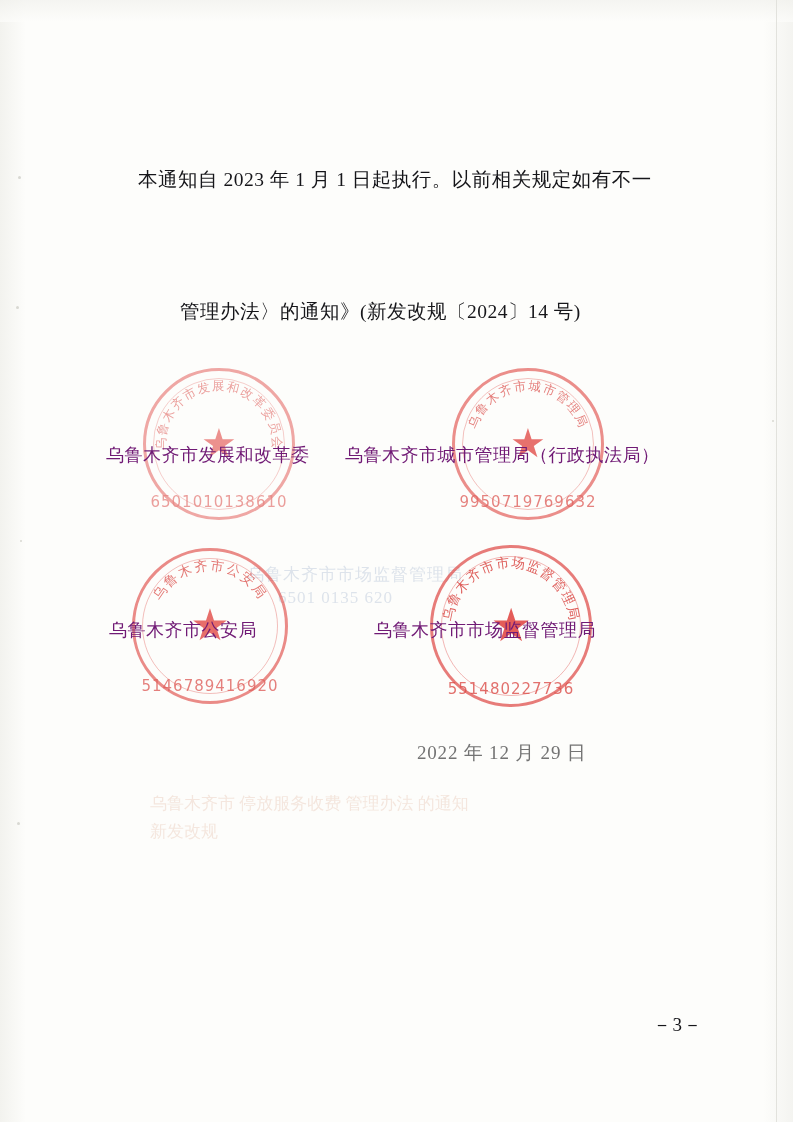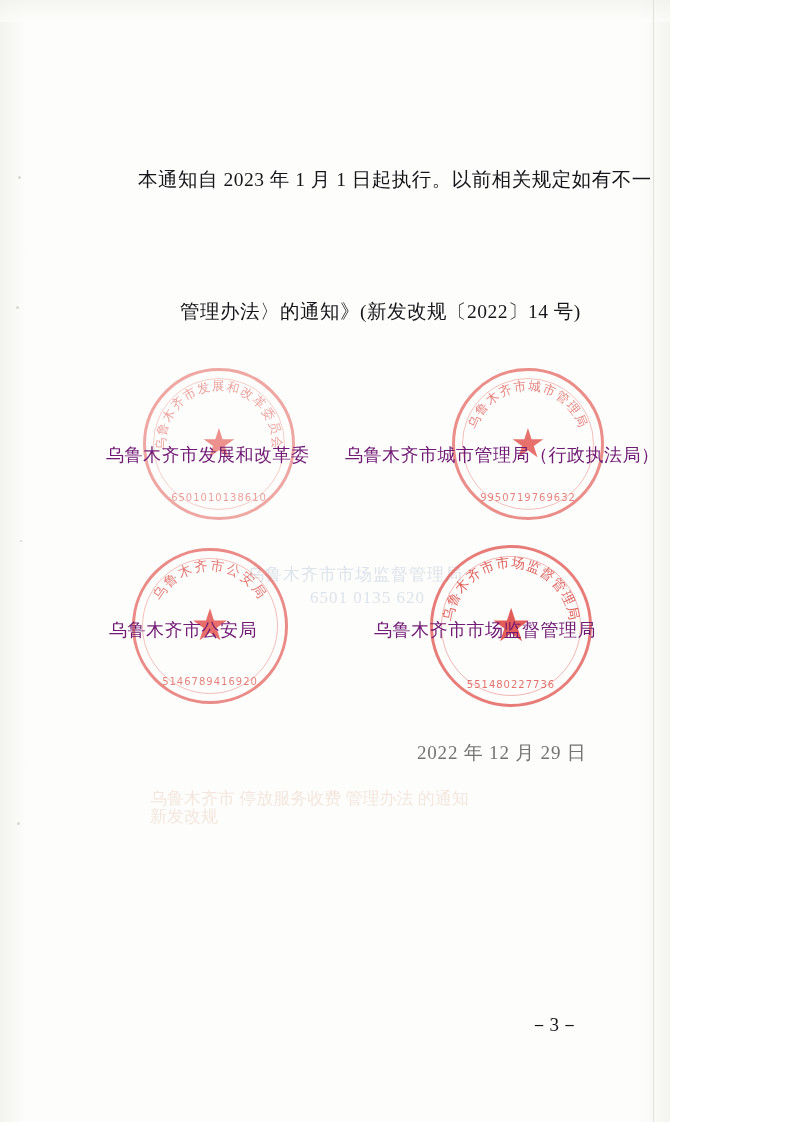--- a/index.html
+++ b/index.html
@@ -5,21 +5,21 @@
   html, body {
     margin: 0;
     padding: 0;
     background: #ffffff;
   }
   body {
     font-family: "Liberation Serif", "DejaVu Serif", serif;
   }
   .page {
     position: relative;
-    width: 670px;
+    width: 793px;
     height: 1122px;
     background: #fdfdfb;
     overflow: hidden;
   }
   
   .scan-edge-left {
     position: absolute;
     top: 0; left: 0;
     width: 26px; height: 100%;
     background: linear-gradient(to right, #efefea 0%, #fdfdfb 100%);
@@ -86,22 +86,22 @@
     line-height: 1;
     font-size: 40px;
   }
   .seal .arc-text, .seal .bottom-text {
     position: absolute;
     color: rgba(216, 62, 58, .8);
     font-family: "DejaVu Sans", sans-serif;
     white-space: nowrap;
   }
   .seal .bottom-text {
-    bottom: 14px;
-    font-size: 10px;
+    bottom: 6px;
+    font-size: 15px;
     letter-spacing: 1px;
   }
   .seal-ring-arc {
     position: absolute;
     inset: 0;
   }
 
   
   #seal-fgw  { left: 143px; top: 368px; width: 152px; height: 152px; opacity: .62; }
   #seal-cgj  { left: 452px; top: 368px; width: 152px; height: 152px; opacity: .80; }
@@ -131,31 +131,31 @@
   }
 
   .ghost-text {
     position: absolute;
     color: rgba(150, 170, 200, .30);
     font-size: 17px;
     white-space: nowrap;
     letter-spacing: 1px;
   }
   #ghost-1 { left: 247px; top: 563px; }
-  #ghost-2 { left: 278px; top: 588px; margin-left: 32px; }
+  #ghost-2 { left: 278px; top: 588px; }
 
   .bleed-block {
     position: absolute;
     left: 150px;
     top: 790px;
     width: 330px;
     height: 120px;
     color: rgba(214, 150, 120, .22);
     font-size: 17px;
-    line-height: 18px;
+    line-height: 28px;
     overflow: hidden;
   }
 
   .page-number {
     position: absolute;
     right: 90px;
     bottom: 84px;
     color: #16161a;
     font-size: 19px;
     letter-spacing: 1px;
@@ -171,21 +171,21 @@
   <div class="scan-edge-top"></div>
   <div class="scan-line-right"></div>
 
   <div class="speck" style="left:18px;  top:176px; width:3px; height:3px;"></div>
   <div class="speck" style="left:16px;  top:306px; width:3px; height:3px;"></div>
   <div class="speck" style="left:20px;  top:540px; width:2px; height:2px;"></div>
   <div class="speck" style="left:17px;  top:822px; width:3px; height:3px;"></div>
   <div class="speck" style="left:772px; top:420px; width:2px; height:2px;"></div>
 
   <div class="body-text para1-l1">本通知自 2023 年 1 月 1 日起执行。以前相关规定如有不一</div>
-  <div class="body-text para2-l2">管理办法〉的通知》(新发改规〔2022〕14 号)</div>
+  <div class="body-text para2-l2">管理办法〉的通知》(新发改规〔2024〕14 号)</div>
 
   <div class="ghost-text" id="ghost-1">乌鲁木齐市市场监督管理局</div>
   <div class="ghost-text" id="ghost-2">6501 0135 620</div>
 
   <div class="seal" id="seal-fgw">
     <div class="inner-ring" style="inset:7px;"></div>
     <svg class="seal-ring-arc" viewBox="0 0 152 152">
       <defs>
           <path id="arcFgw" d="M 20,76 A 56,56 0 0 1 132,76"></path>
         </defs>

